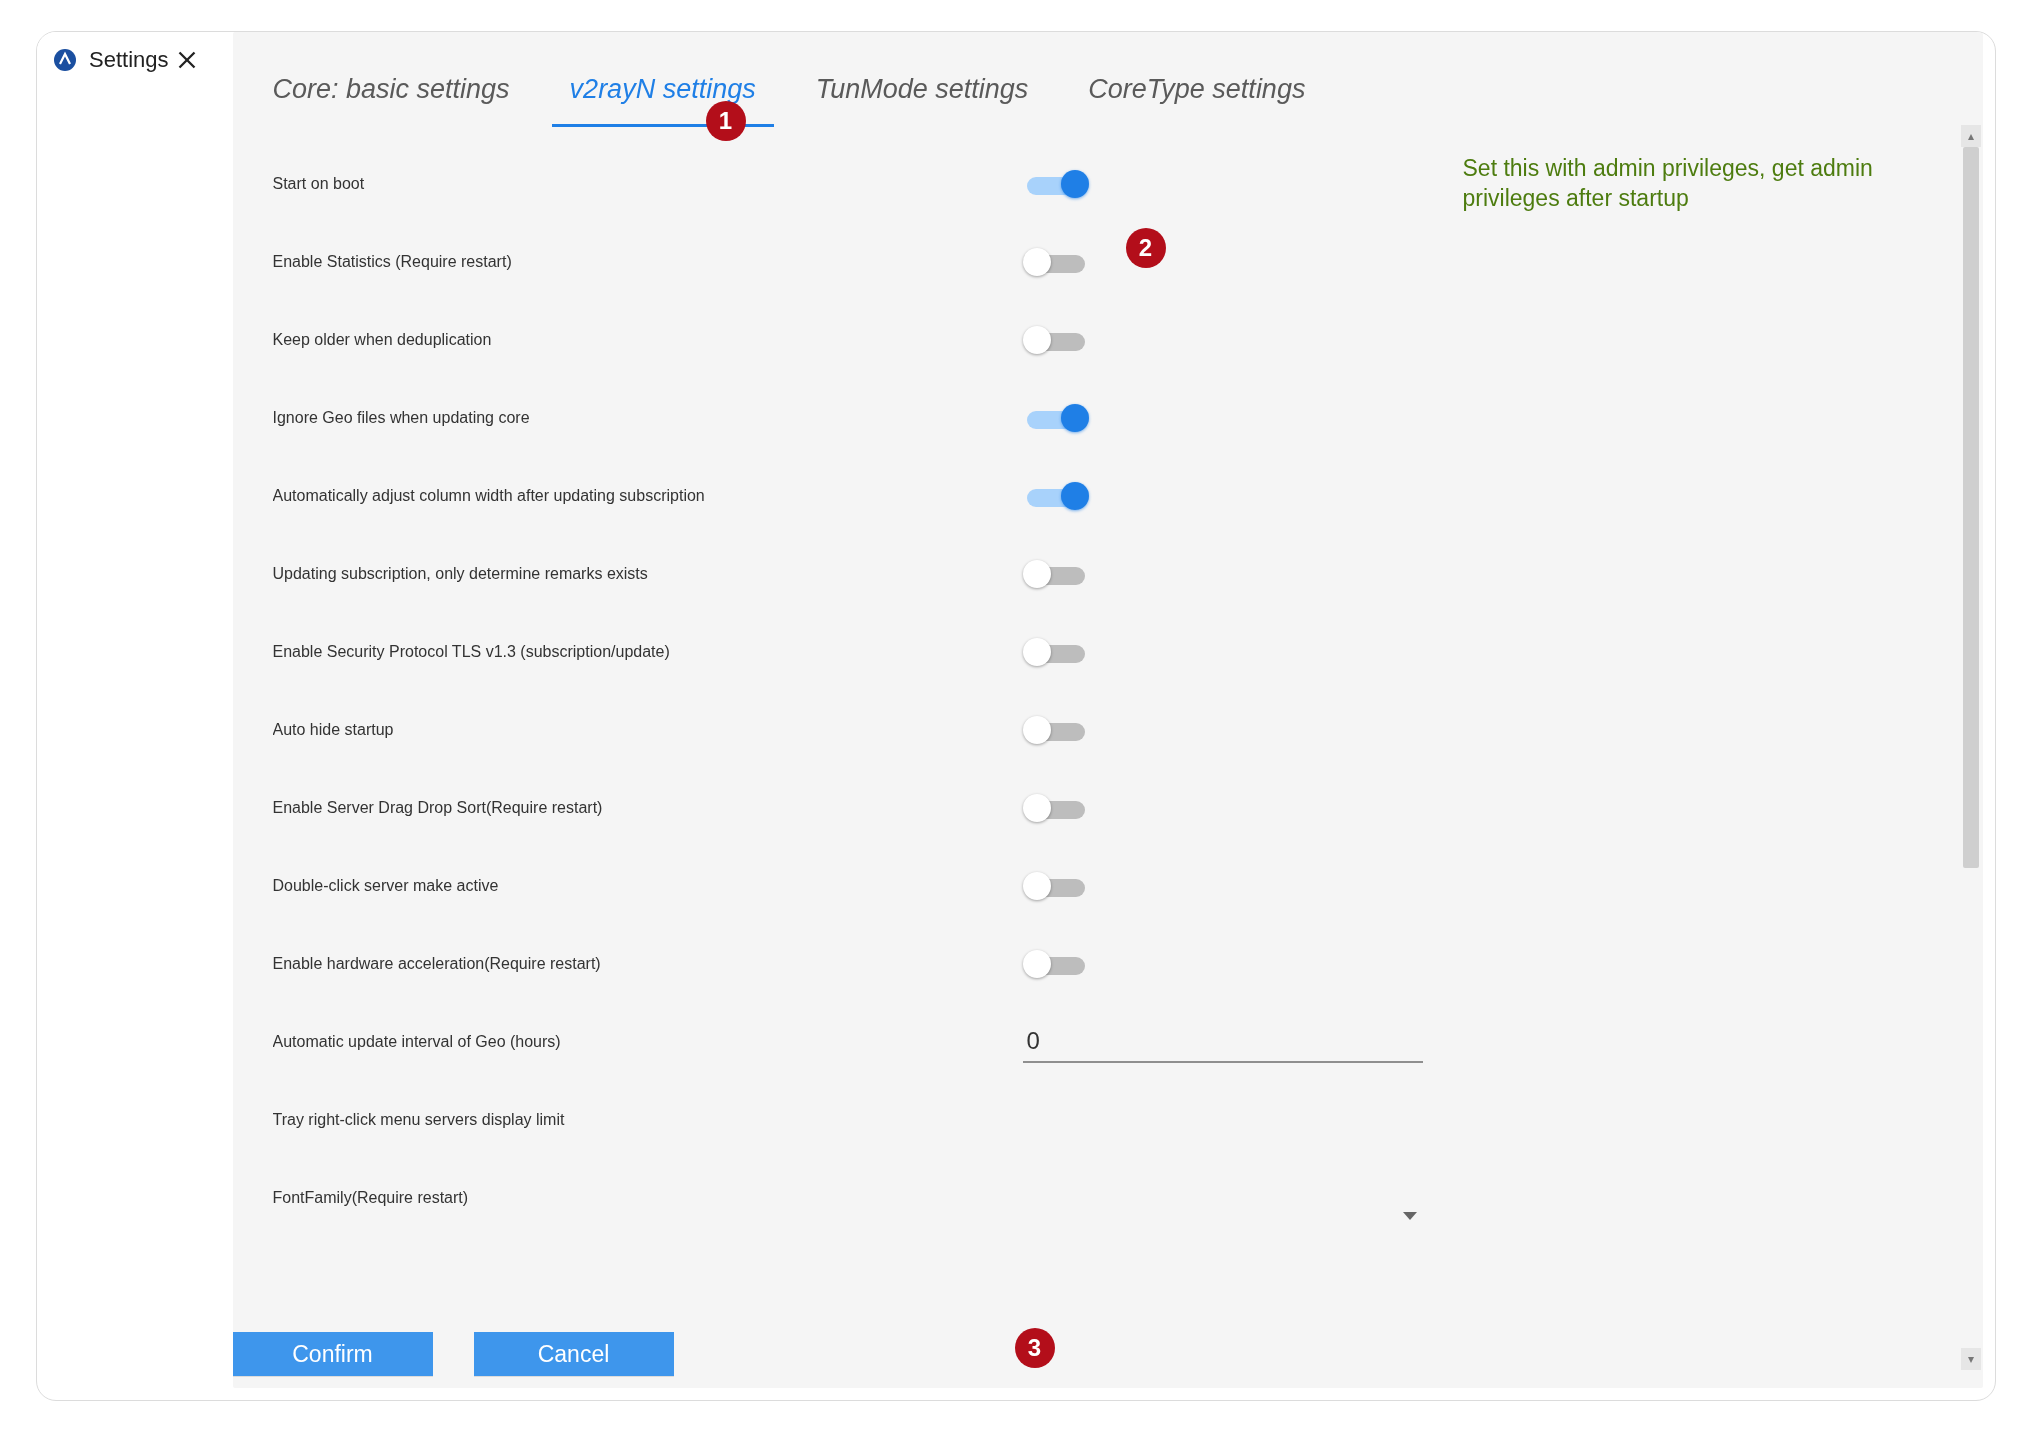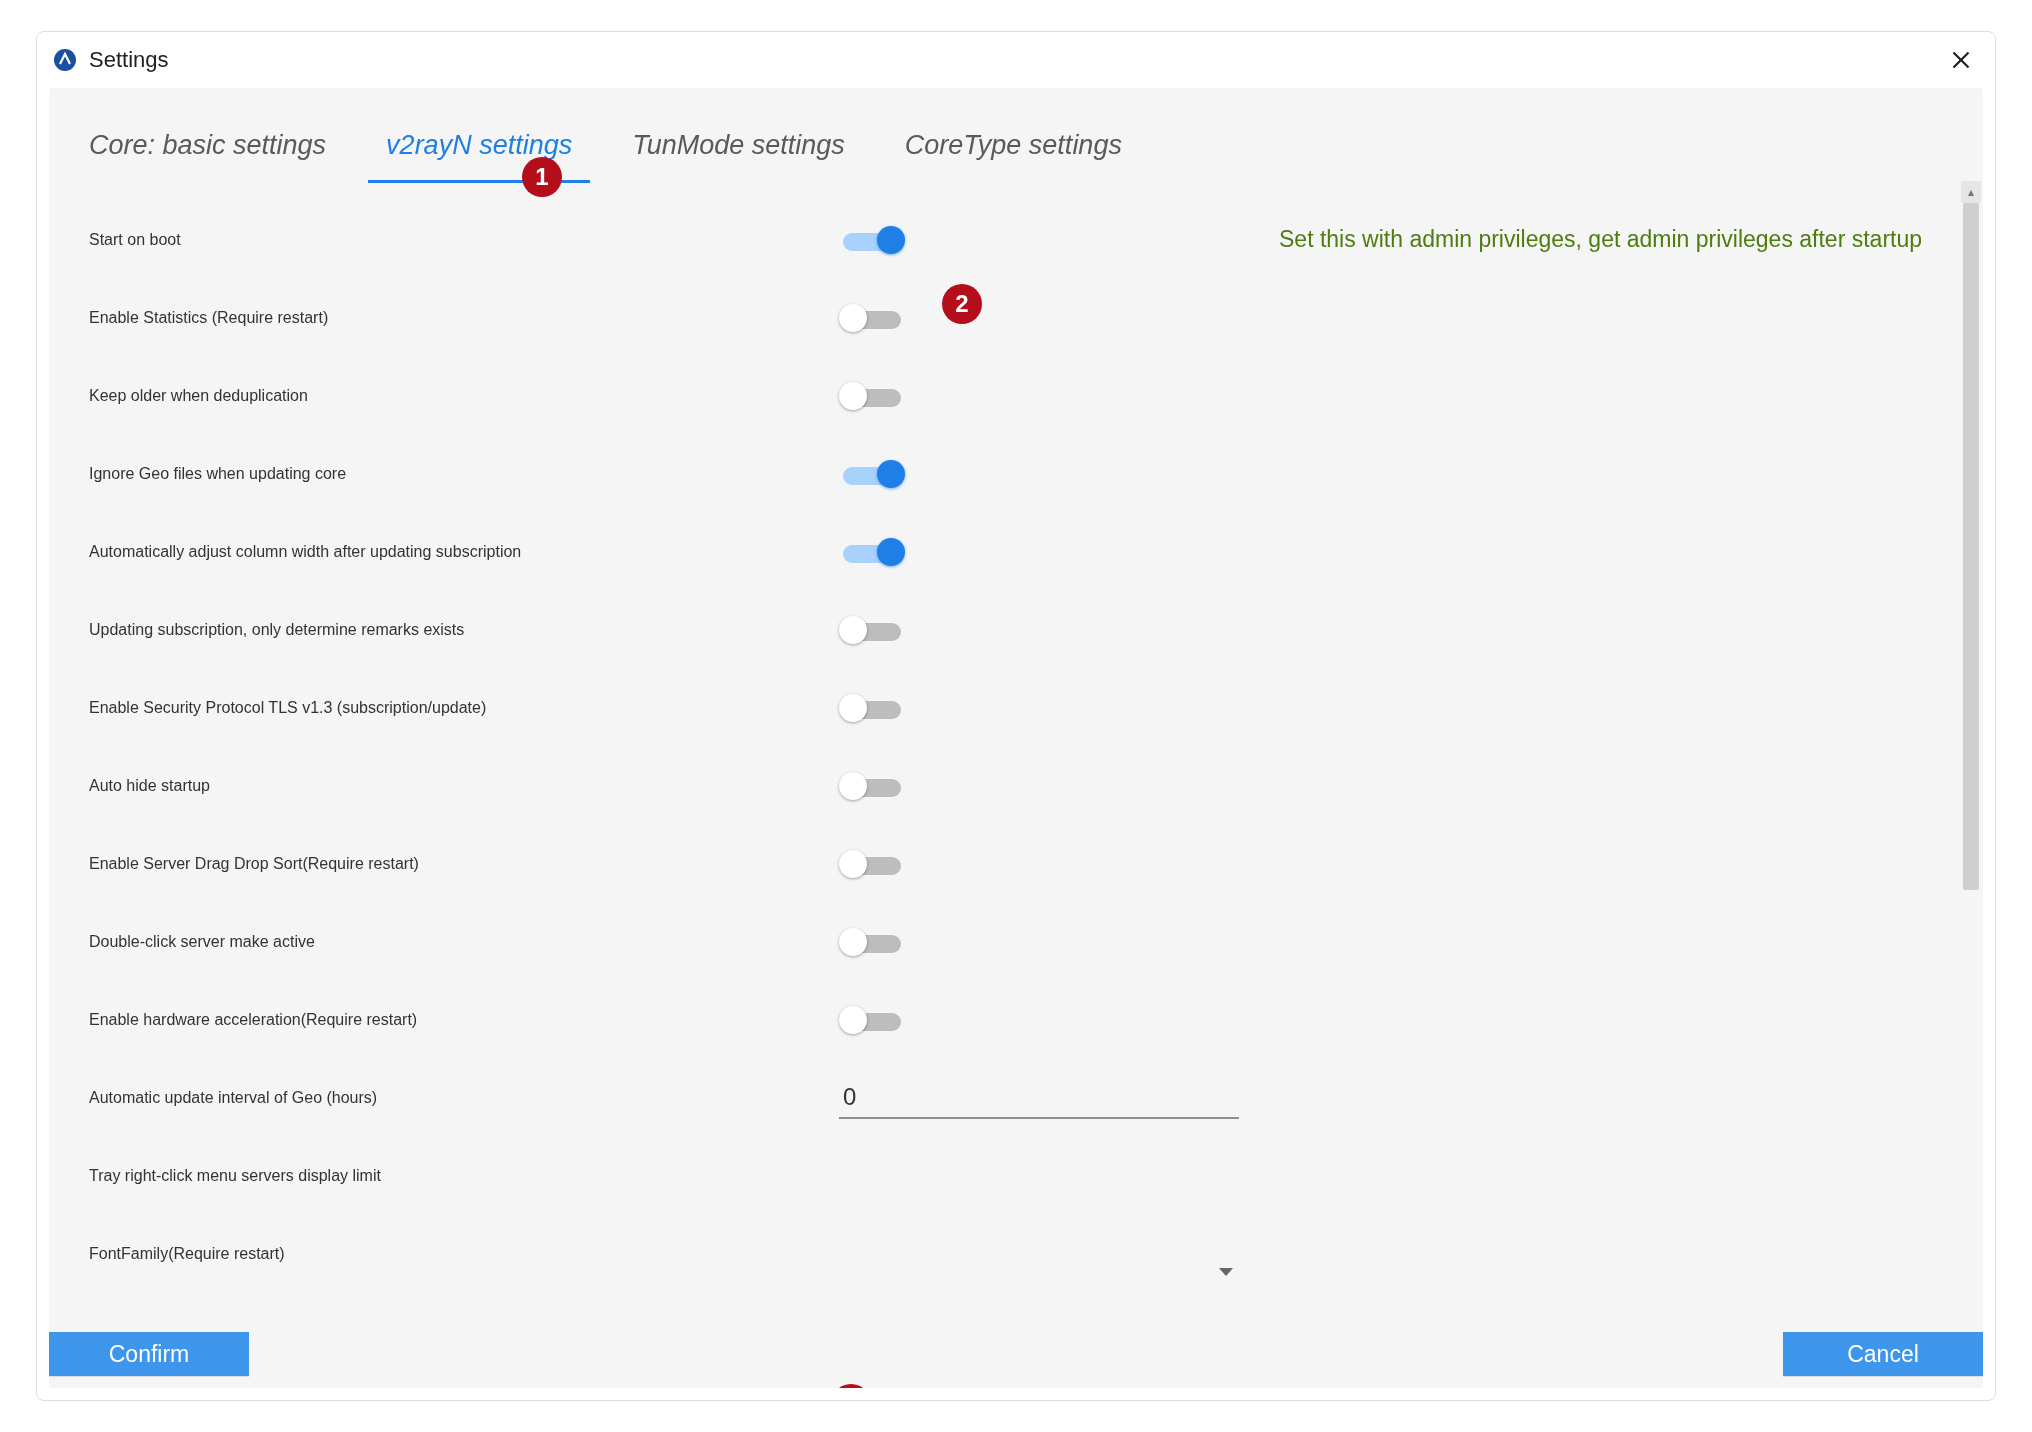--- a/index.html
+++ b/index.html
@@ -9,24 +9,23 @@
     background: #ffffff;
     display: flex;
     align-items: center;
     justify-content: center;
     padding: 30px 10px;
   }
   .window {
     width: 1960px;
     height: 1370px;
     border: 1px solid #dcdcdc;
-    border-radius: 8px;
+    border-radius: 20px;
     background: #ffffff;
     display: flex;
-    flex-direction: column;
     position: relative;
     overflow: hidden;
   }
   .titlebar {
     height: 56px;
     display: flex;
     align-items: center;
     padding: 0 16px;
     background: #ffffff;
   }
@@ -188,22 +187,22 @@
     left: 2px; right: 2px;
     top: 0; height: 60%;
     background: #cfcfcf;
     border-radius: 2px;
   }
   
   .button-bar {
     position: absolute;
     left: 0; right: 0; bottom: 12px;
     display: flex;
-    justify-content: space-between;
-    gap: 28px;
+    justify-content: flex-start;
+    gap: 41px;
     pointer-events: none;
   }
   .btn {
     pointer-events: auto;
     width: 200px; height: 44px;
     background: #3e96ec;
     color: #fff;
     font-size: 23px;
     border: none;
     cursor: pointer;

